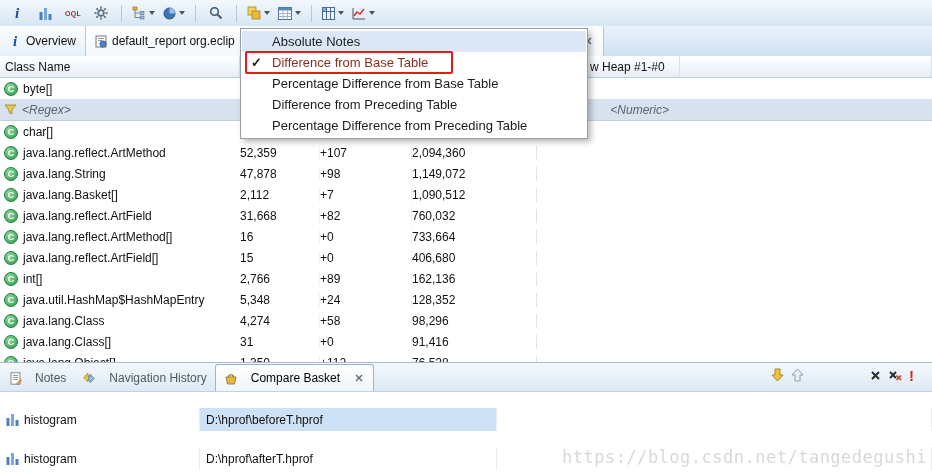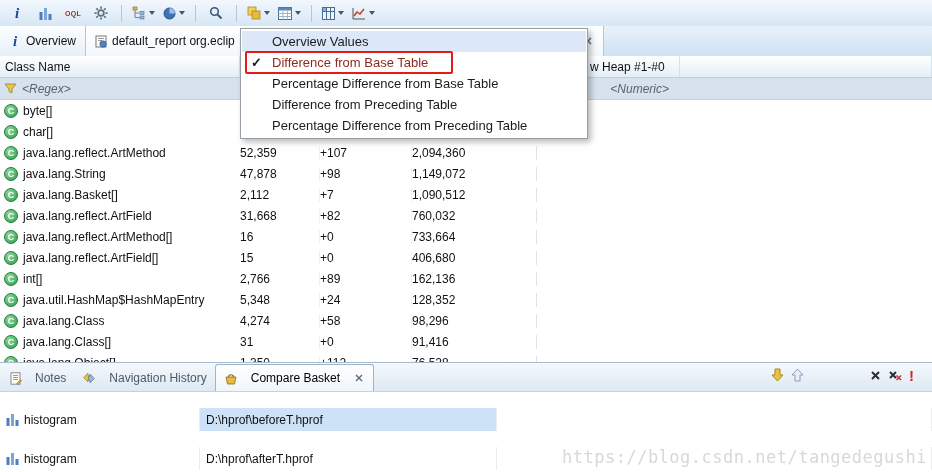--- a/index.html
+++ b/index.html
@@ -204,47 +204,47 @@
           <span>Class Name</span>
         </div>
       <div class="hc"></div>
       <div class="hc"></div>
       <div class="hc"></div>
       <div class="hc last">
           <span>w Heap #1-#0</span>
         </div>
       <div class="hc"></div>
     </div>
+    <div class="grid mrow">
+        <div class="cell-name">
+          <span class="cicon"></span>
+          <span>byte[]</span>
+        </div>
+        <div class="num b-soft"></div>
+        <div class="num b-soft"></div>
+        <div class="num b-med"></div>
+        <div class="num b-med"></div>
+        <div></div>
+      </div>
+
     <div class="grid mfilter">
       <div class="fc cell-name">
         <svg width="13" height="13" viewBox="0 0 13 13">
             <path d="M1 2h11L8 7v4l-3-1.5V7z" fill="#e8c84a" stroke="#9a8325" stroke-width="0.8"></path>
           </svg>
         <span>&lt;Regex&gt;</span>
       </div>
       <div class="fc b-soft"></div>
       <div class="fc b-soft"></div>
       <div class="fc b-med"></div>
       <div class="fc b-med numfilter">
           <span>&lt;Numeric&gt;</span>
         </div>
       <div class="fc"></div>
     </div>
-
-    <div class="grid mrow">
-        <div class="cell-name">
-          <span class="cicon"></span>
-          <span>byte[]</span>
-        </div>
-        <div class="num b-soft"></div>
-        <div class="num b-soft"></div>
-        <div class="num b-med"></div>
-        <div class="num b-med"></div>
-        <div></div>
-      </div>
     <div class="grid mrow">
         <div class="cell-name">
           <span class="cicon"></span>
           <span>char[]</span>
         </div>
         <div class="num b-soft"></div>
         <div class="num b-soft"></div>
         <div class="num b-med"></div>
         <div class="num b-med"></div>
         <div></div>
@@ -366,21 +366,21 @@
         </div>
         <div class="num b-soft">1,350</div>
         <div class="num b-soft">+112</div>
         <div class="num b-med">76,528</div>
         <div class="num b-med"></div>
         <div></div>
       </div>
   </div>
 
   <div class="menu">
-    <div class="mitem hl"><span class="mlbl">Overview Values</span></div>
+    <div class="mitem hl"><span class="mlbl">Absolute Notes</span></div>
     <div class="mitem checked">
       <span class="mcheck">✓</span>
       <span class="mlbl">Difference from Base Table</span>
       <span class="redbox"></span>
     </div>
     <div class="mitem"><span class="mlbl">Percentage Difference from Base Table</span></div>
     <div class="mitem"><span class="mlbl">Difference from Preceding Table</span></div>
     <div class="mitem"><span class="mlbl">Percentage Difference from Preceding Table</span></div>
   </div>
 

